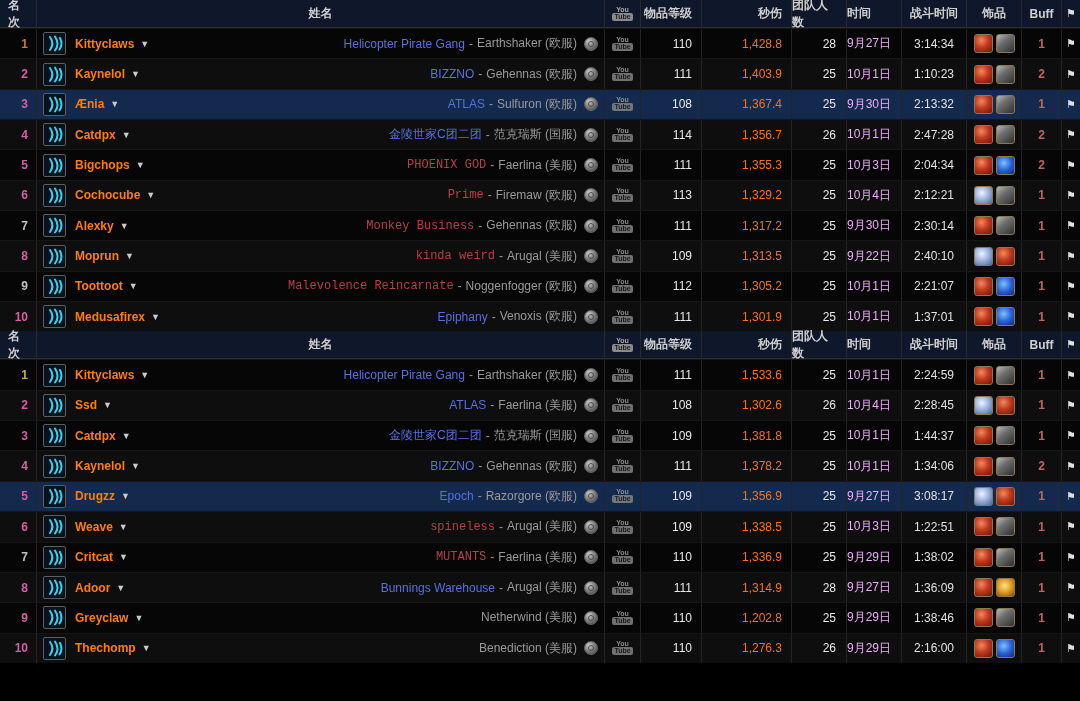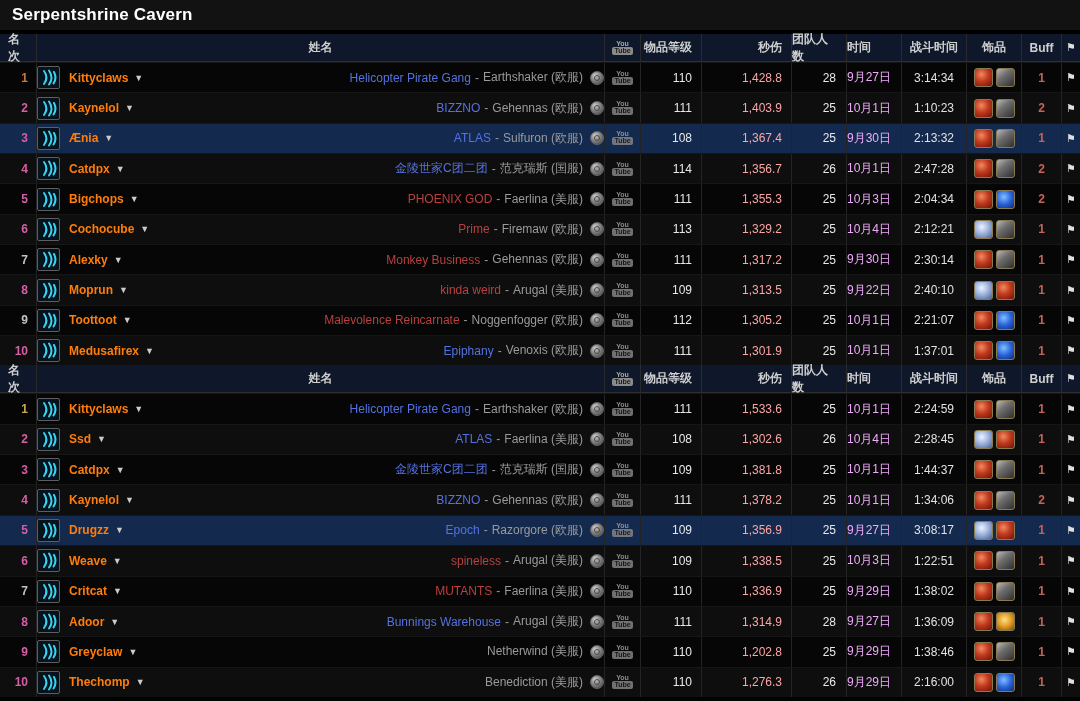--- a/index.html
+++ b/index.html
@@ -14,21 +14,21 @@
   .hrow{display:flex;height:28px;background:#0f172a;border-bottom:1px solid #2e2e2e;}
   .hcell{display:flex;align-items:center;justify-content:center;color:#cfcfcf;font-size:12px;font-weight:bold;border-left:1px solid #2a2a2a;}
   .hcell:first-child{border-left:none;}
   .row{display:flex;height:30.35px;background:#060606;border-top:1px solid #161616;}
   .row.odd{background:#0e0e0e;}
   .row.hl{background:#13294e;}
   .cell{display:flex;align-items:center;font-size:12px;color:#e8e8e8;border-left:1px solid #242424;overflow:hidden;white-space:nowrap;}
   .cell:first-child{border-left:none;}
   
   .c-rank{width:36px;justify-content:flex-end;padding-right:8px;}
-  .c-name{width:568px;padding:0 0;}
+  .c-name{width:568px;padding:0 6px;}
   .c-yt{width:36px;justify-content:center;}
   .c-ilvl{width:61px;justify-content:flex-end;padding-right:9px;}
   .c-dps{width:90px;justify-content:flex-end;padding-right:9px;}
   .c-size{width:55px;justify-content:flex-end;padding-right:10px;}
   .c-date{width:55px;justify-content:flex-start;}
   .c-dur{width:65px;justify-content:center;}
   .c-tk{width:55px;justify-content:center;gap:3px;}
   .c-buff{width:40px;justify-content:center;}
   .c-flag{width:19px;justify-content:center;padding:0;}
   
@@ -37,53 +37,50 @@
   .rk-pink{color:#d75fa6;}
   .rk-silver{color:#c2c2c2;}
   .rk-gold{color:#cbaa4e;}
   
   .avatar{width:23px;height:23px;border:1px solid #5e5e5e;background:#06121c;border-radius:2px;margin-right:9px;flex:none;display:flex;align-items:center;justify-content:center;}
   .pname{color:#ff7d0a;font-weight:bold;text-decoration:none;cursor:pointer;}
   .caret{color:#cccccc;font-size:9px;margin-left:6px;cursor:pointer;}
   .nspacer{flex:1;}
   .guild{text-decoration:none;cursor:pointer;margin-right:4px;}
   .g-blue{color:#5572e0;}
-  .g-red{color:#b94040;}
+  .g-red{color:#b94040;font-family:Liberation Mono, monospace;}
   .gsep{color:#9a9a9a;margin-right:4px;}
   .server{color:#9a9a9a;}
   .armory{width:14px;height:14px;border-radius:50%;margin-left:7px;flex:none;cursor:pointer;
           background:radial-gradient(circle at 35% 30%,#cfcfcf 0%,#8a8a8a 40%,#3a3a3a 100%);
           border:1px solid #666;position:relative;}
   .armory::after{content:"";position:absolute;left:3px;top:3px;right:3px;bottom:3px;border-radius:50%;border:1px solid #4a4a4a;}
   
   .yt{display:inline-flex;flex-direction:column;align-items:center;line-height:6px;cursor:pointer;opacity:.8;}
   .yt-you{font-size:7px;color:#aaa;font-weight:bold;}
   .yt-tube{font-size:7px;color:#1c1c1c;font-weight:bold;background:#8a8a8a;border-radius:2px;padding:0 2px;line-height:8px;}
   .hrow .yt{opacity:1;}
   
-  .v-dps{color:#fca5a5;}
+  .v-dps{color:#f97316;}
   .v-date{color:#f0abfc;}
   .v-dur{color:#e2e2e2;}
   .v-buff{color:#c4635a;font-weight:bold;}
   
   .tk{width:19px;height:19px;border:1px solid #8a7a52;border-radius:3px;flex:none;cursor:pointer;}
   .tk-red{background:radial-gradient(circle at 38% 32%,#f08a60 0%,#c03a1e 45%,#6e1208 100%);}
   .tk-grey{background:linear-gradient(140deg,#b8b8b8 0%,#6e6e6e 40%,#2e2e2e 100%);}
   .tk-blue{background:radial-gradient(circle at 40% 35%,#7fc0ff 0%,#2a62d8 50%,#0e2a6e 100%);}
   .tk-frost{background:radial-gradient(circle at 40% 35%,#eef4ff 0%,#9fb4de 45%,#4a5f8e 100%);}
   .tk-gold{background:radial-gradient(circle at 45% 40%,#ffe08a 0%,#e09a20 50%,#7a4a08 100%);}
   .flagg{color:#e0e0e0;font-size:11px;cursor:pointer;}
 </style>
 </head>
 <body>
 
 <div id="screen">
-  <div class="titlebar">
-    <h1>Serpentshrine Cavern</h1>
-  </div>
   <div id="tables">
   <div class="rtable">
     <div class="hrow">
       <div class="hcell c-rank" style="justify-content:flex-start;padding-left:8px;">
             <span>名次</span>
           </div>
       <div class="hcell c-name" style="justify-content:center;">
             <span>姓名</span>
           </div>
       <div class="hcell c-yt">

